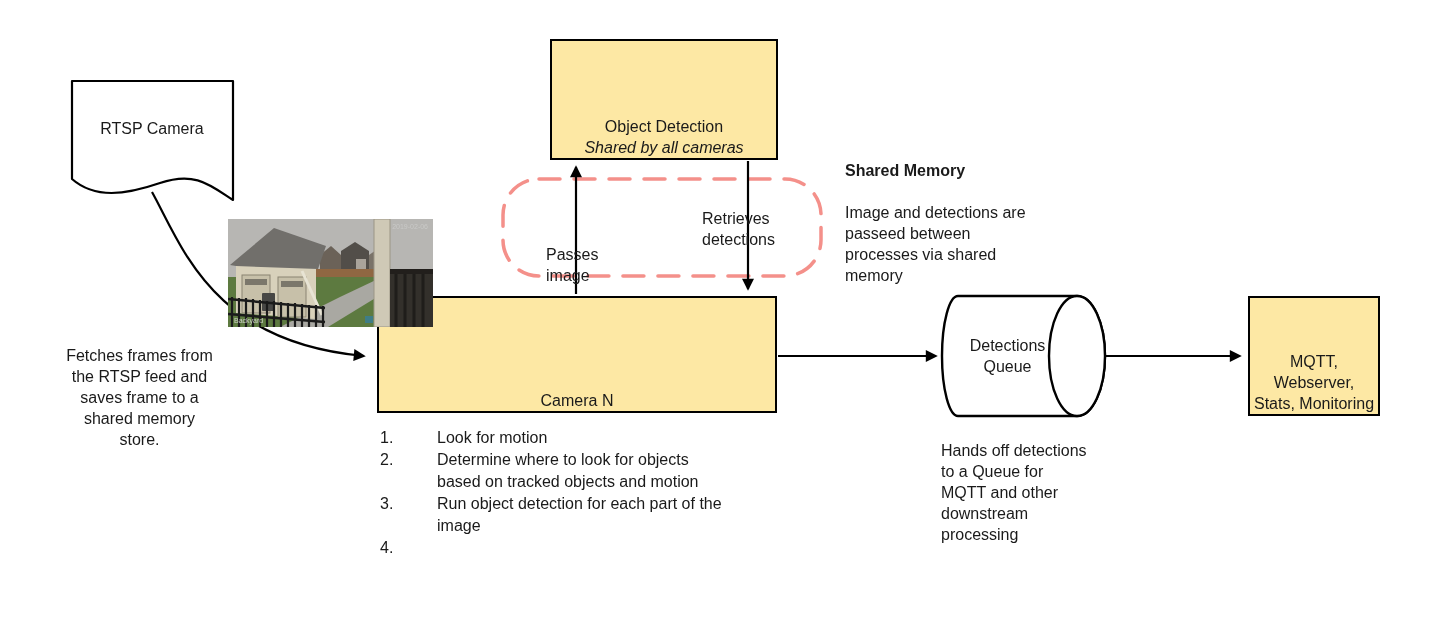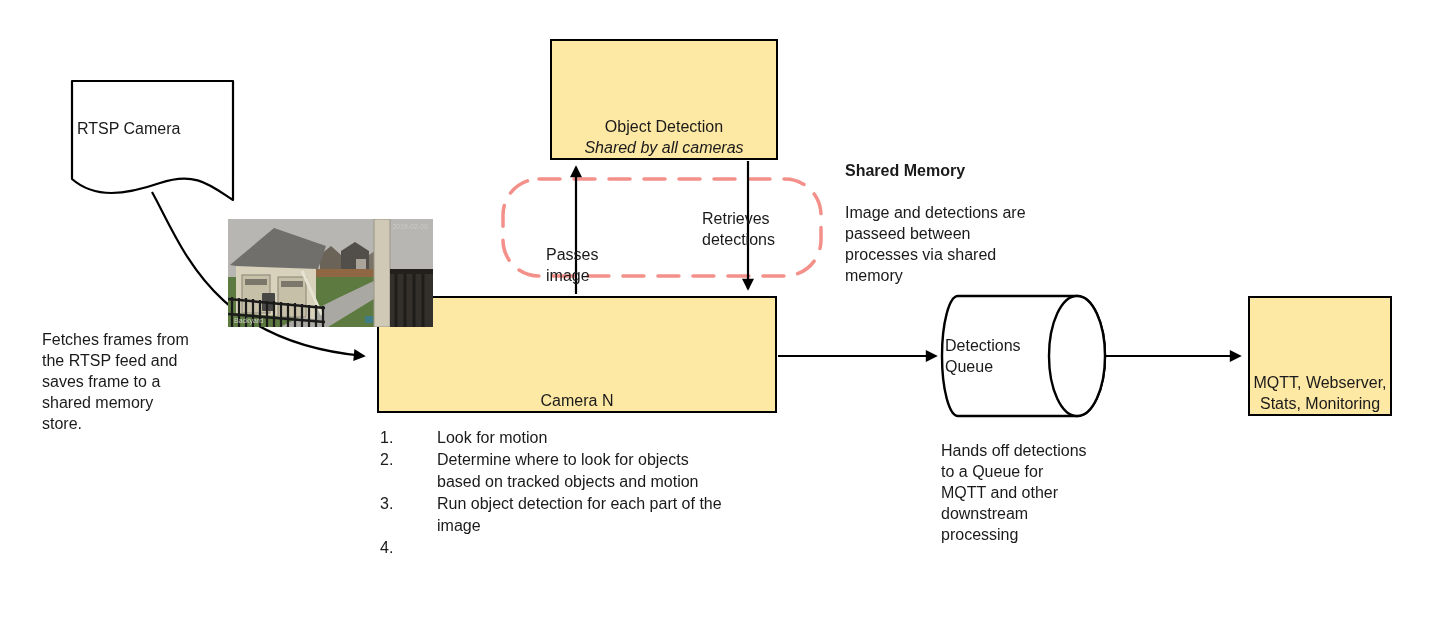--- a/index.html
+++ b/index.html
@@ -14,21 +14,21 @@
     font-family:"Liberation Sans","DejaVu Sans",sans-serif;color:var(--text-color);
   }
   .layer{position:absolute;left:0;top:0;z-index:1;}
   .box{
     position:absolute;z-index:2;box-sizing:border-box;
     background:var(--box-fill);border:2.5px solid var(--box-border);
     display:flex;flex-direction:column;align-items:center;justify-content:flex-end;
     text-align:center;font-size:16px;line-height:21px;white-space:pre-line;
   }
   .label{position:absolute;z-index:2;font-size:16px;line-height:21px;white-space:pre-line;}
-  .label.center{text-align:left;}
+  .label.center{text-align:center;}
   .bold{font-weight:700;}
   .italic{font-style:italic;}
   .steps{
     position:absolute;z-index:2;left:380px;top:427px;margin:0;padding:0;list-style:none;
     font-size:16px;line-height:22px;
   }
   .step{display:flex;margin:0;}
   .step-num{flex:0 0 57px;}
   .step-text{white-space:pre-line;max-width:330px;}
   .snapshot{position:absolute;left:228px;top:219px;z-index:3;display:block;}
@@ -60,21 +60,21 @@
     <line x1="1106" y1="356" x2="1240" y2="356" stroke="#000" stroke-width="2.2" marker-end="url(#arrow)"></line>
 
     <g>
       <path d="M 958 296 A 16 60 0 0 0 958 416 L 1077 416 A 28 60 0 0 0 1077 296 Z" fill="#ffffff" stroke="#000" stroke-width="2.4"></path>
       <ellipse cx="1077" cy="356" rx="28" ry="60" fill="#ffffff" stroke="#000" stroke-width="2.4"></ellipse>
     </g>
   </svg>
 
   <div class="label center" style="left:77px;top:118px;width:150px;">RTSP Camera</div>
 
-  <div class="label" style="left:42px;top:329px;width:195px;">Fetches frames from
+  <div class="label" style="left:42px;top:345px;width:195px;text-align:center;">Fetches frames from
 the RTSP feed and
 saves frame to a
 shared memory
 store.</div>
 
   <div class="box" style="left:550px;top:39px;width:228px;height:121px;">
     <div>Object Detection</div>
     <div class="italic">Shared by all cameras</div>
   </div>
 
@@ -120,21 +120,21 @@
     </ol>
 
   <div class="label center" style="left:945px;top:335px;width:125px;">Detections
 Queue</div>
   <div class="label" style="left:941px;top:440px;width:178px;">Hands off detections
 to a Queue for
 MQTT and other
 downstream
 processing</div>
 
-  <div class="box" style="left:1248px;top:296px;width:144px;height:120px;">
+  <div class="box" style="left:1248px;top:296px;width:132px;height:120px;">
     <div>MQTT, Webserver,
 Stats, Monitoring</div>
   </div>
 
   <svg class="snapshot" width="205" height="108" viewBox="0 0 205 108">
     <rect x="0" y="0" width="205" height="62" fill="#b7b6b3"></rect>
 
     <g>
       <polygon points="92,52 92,36 103,27 113,36 113,52" fill="#6b6258"></polygon>
       <polygon points="113,52 113,32 127,23 141,32 141,52" fill="#524e49"></polygon>

